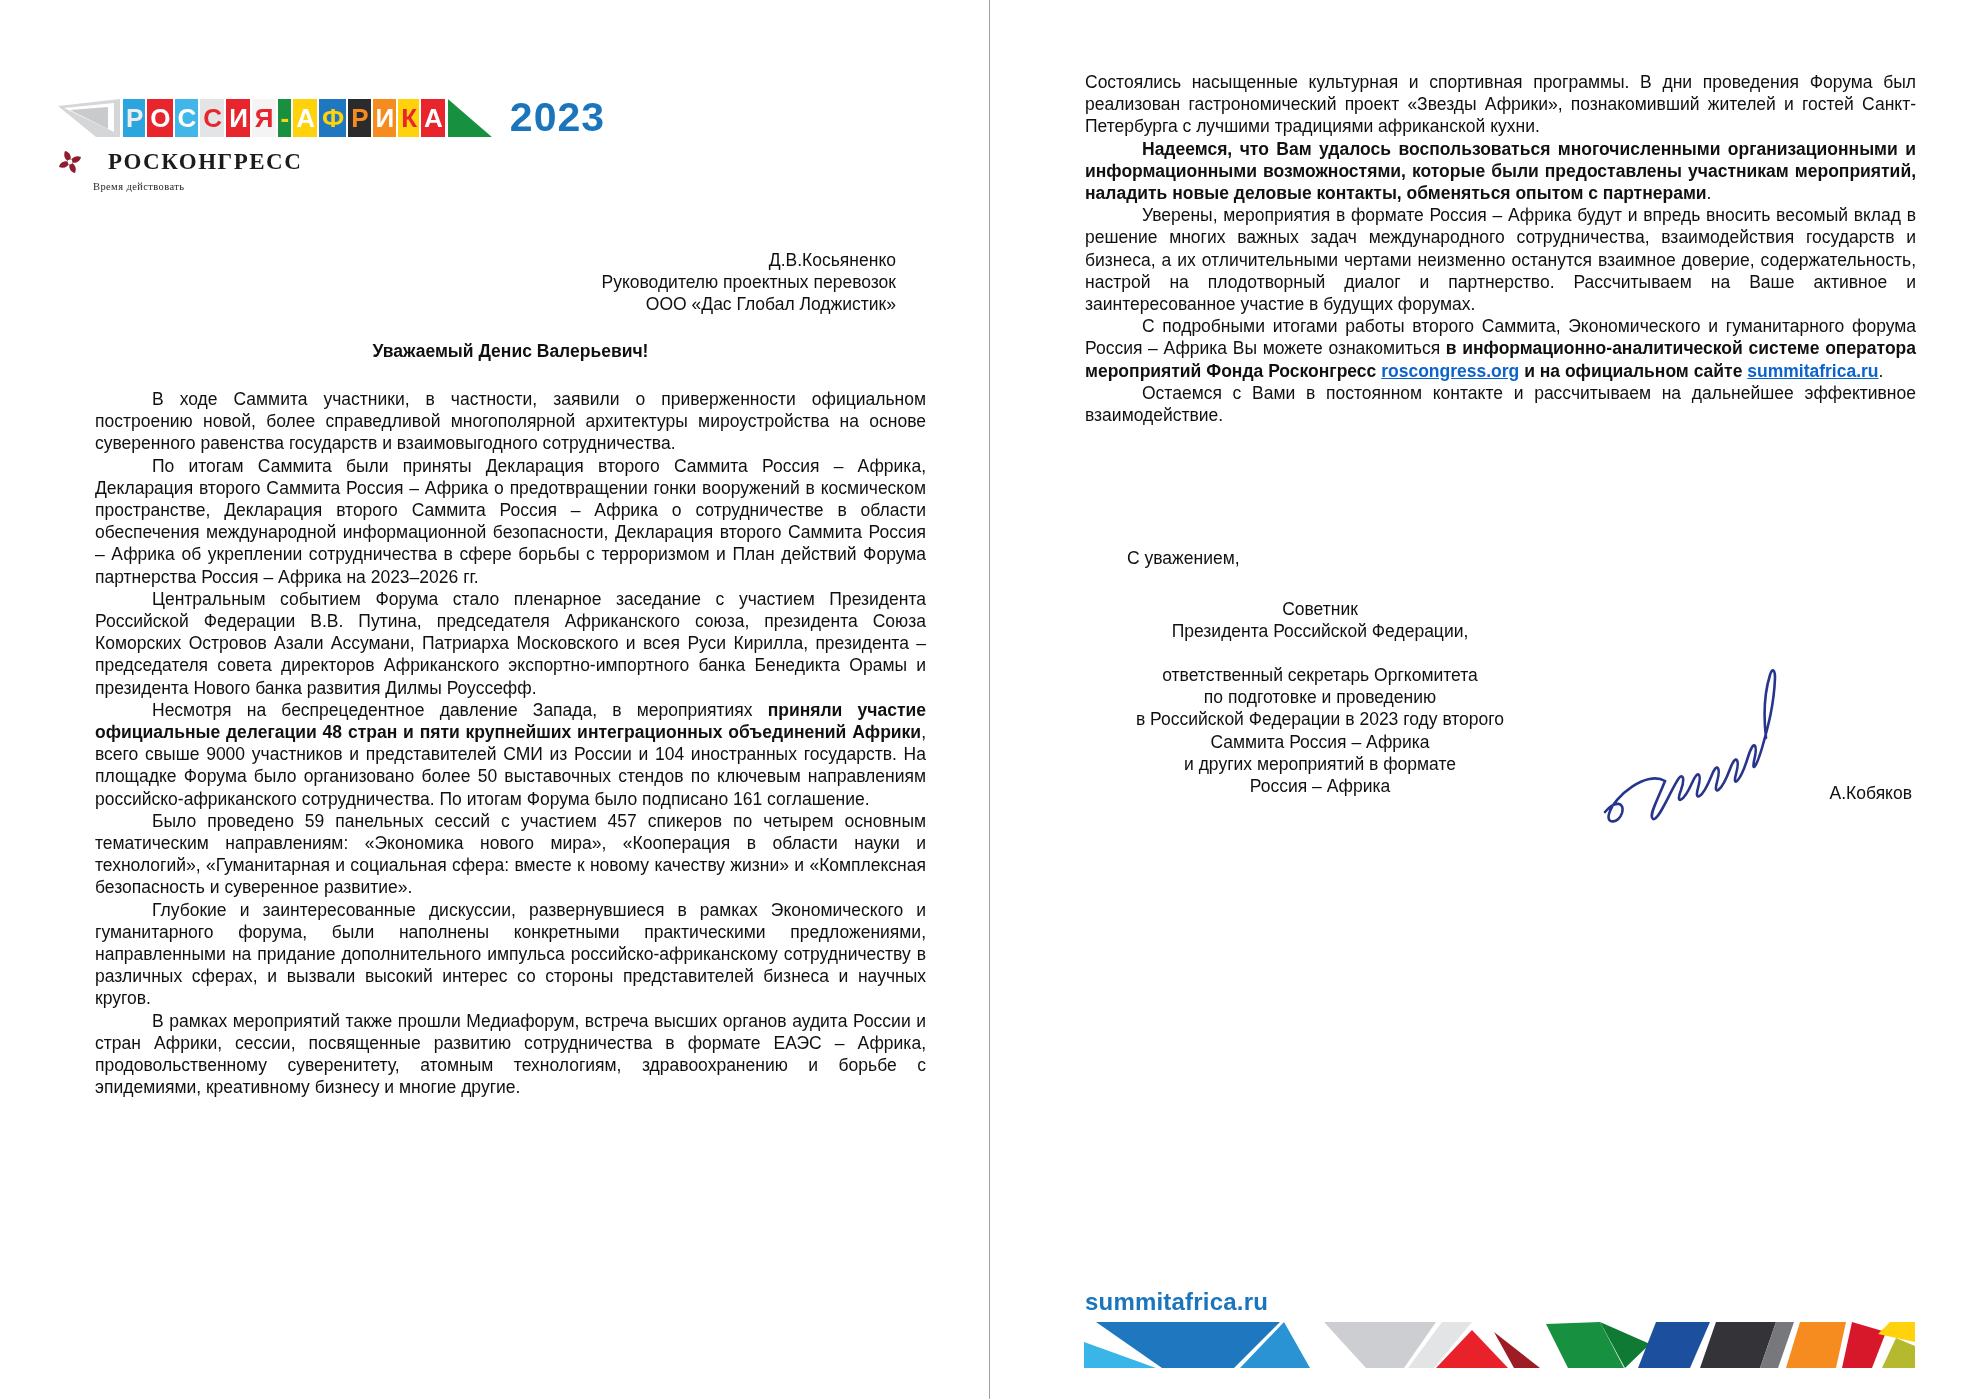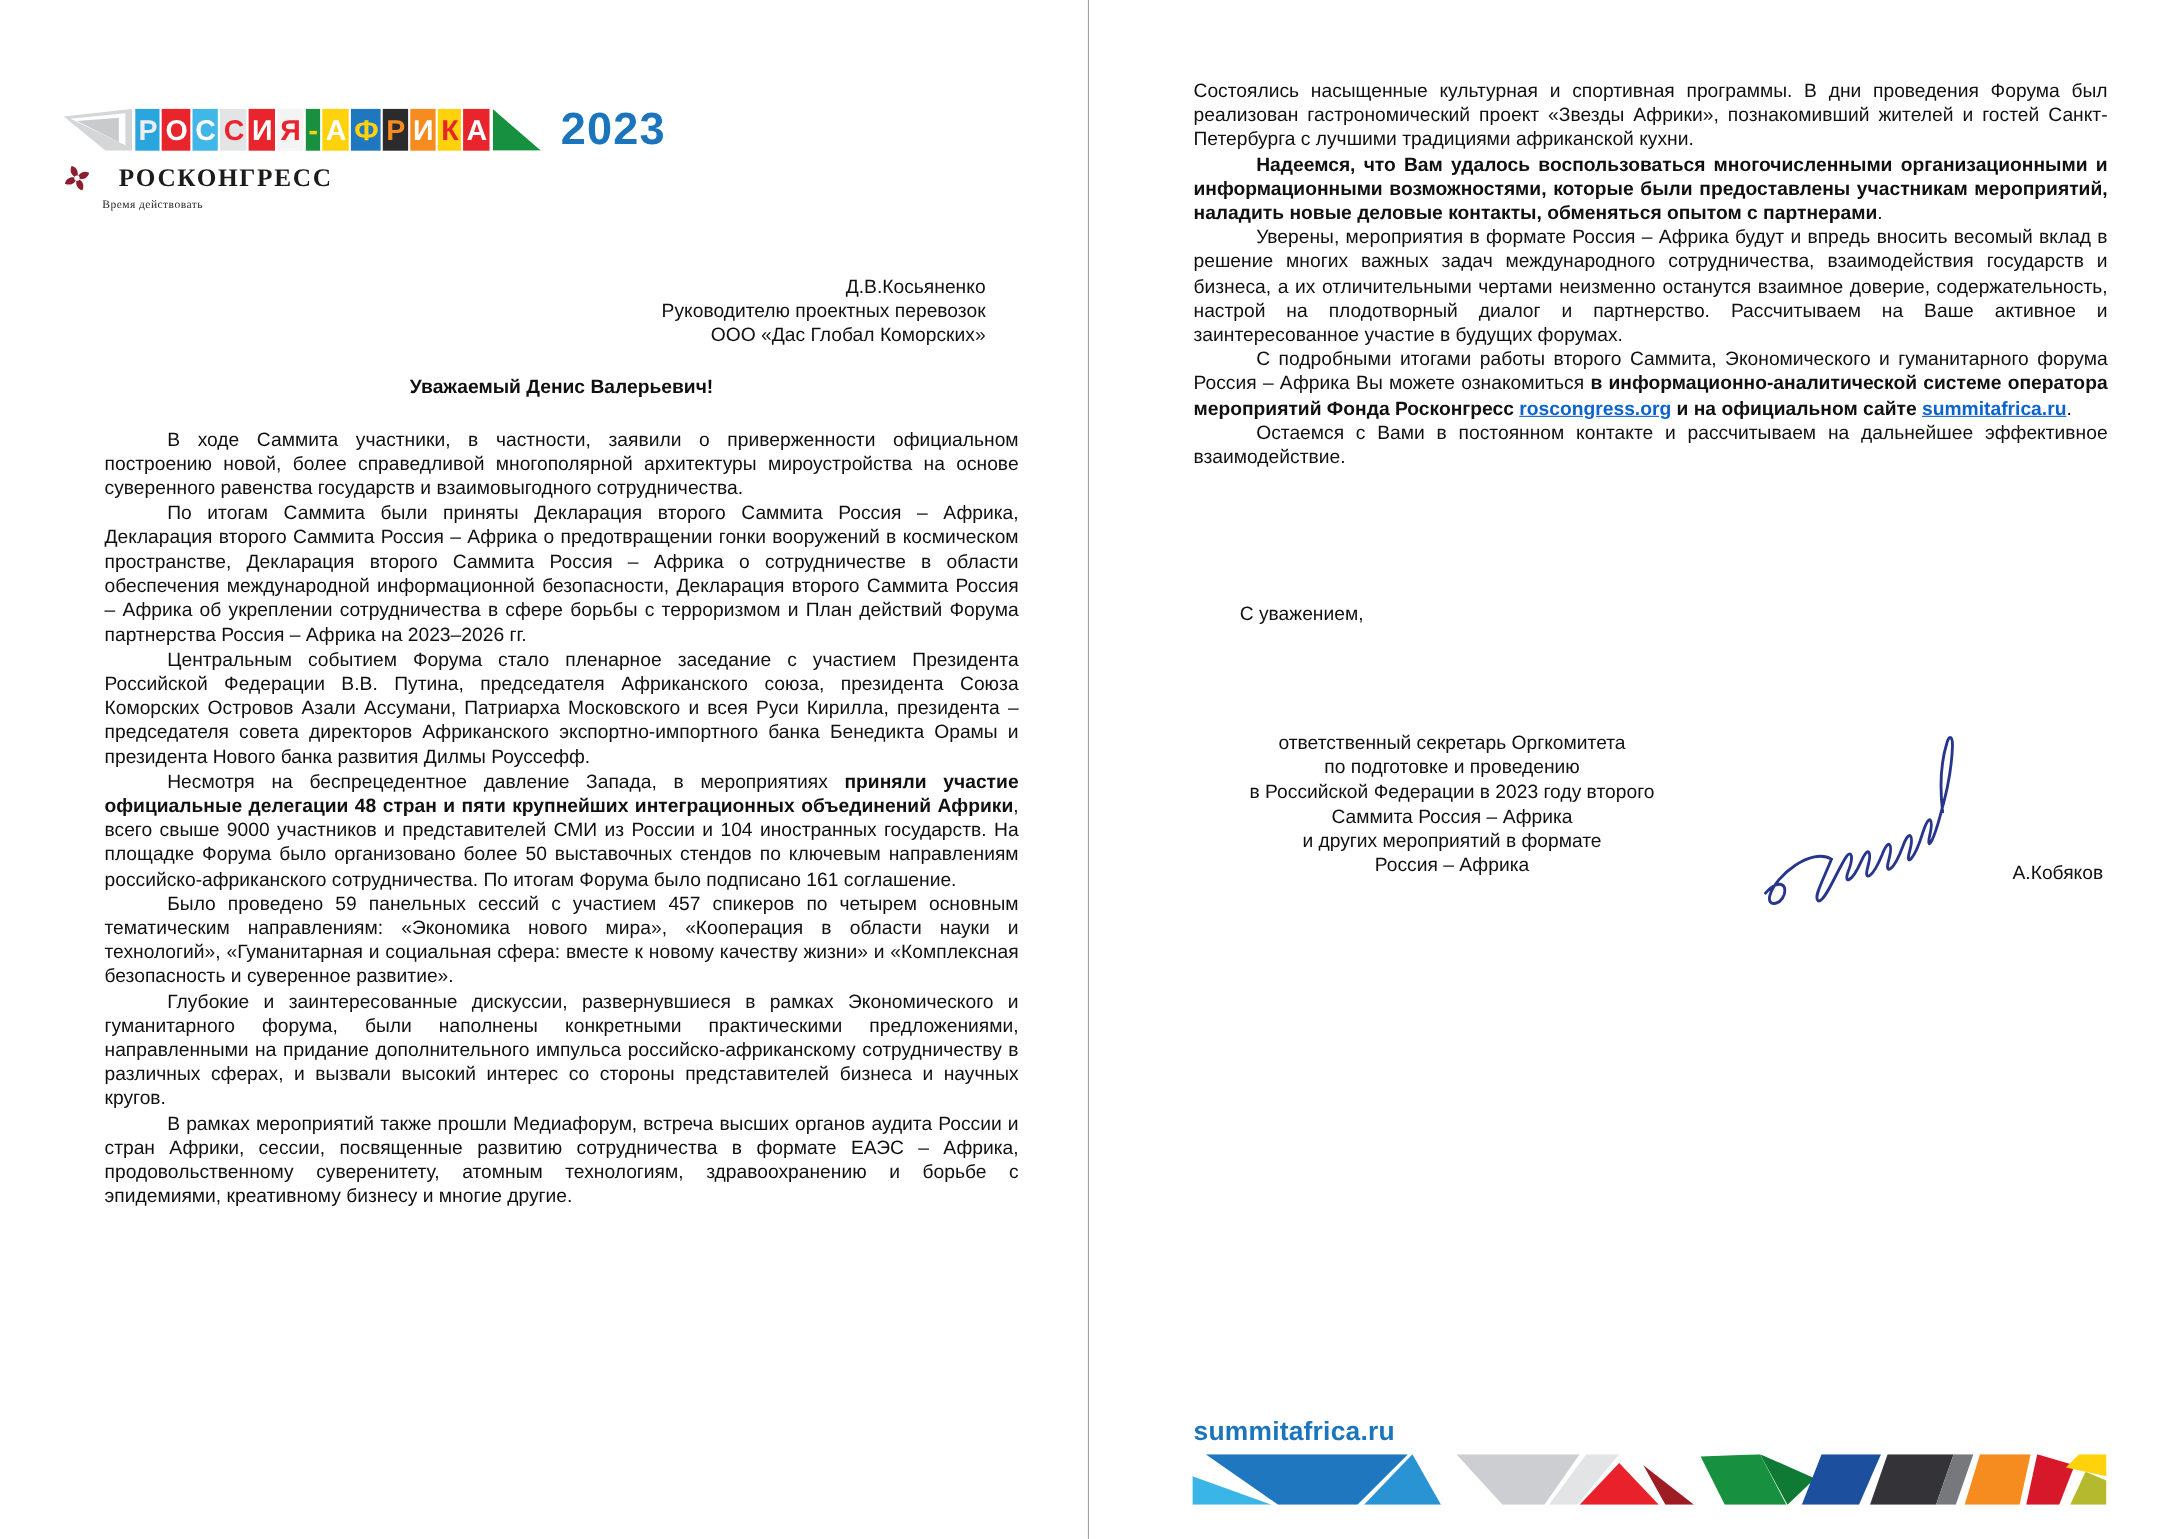--- a/index.html
+++ b/index.html
@@ -94,21 +94,21 @@
         </g>
         <circle cx="14" cy="14" r="2.4" fill="#ffffff"></circle>
       </svg>
       <span class="rosc-name">РОСКОНГРЕСС</span>
     </div>
     <div class="rosc-tagline">Время действовать</div>
 
     <div class="recipient">
         <div>Д.В.Косьяненко</div>
         <div>Руководителю проектных перевозок</div>
-        <div>ООО «Дас Глобал Коморских»</div>
+        <div>ООО «Дас Глобал Лоджистик»</div>
       </div>
 
     <div class="salutation">Уважаемый Денис Валерьевич!</div>
 
     <div class="body1">
         <p class="para"><span>В ходе Саммита участники, в частности, заявили о приверженности официальном построению новой, более справедливой многополярной архитектуры мироустройства на основе суверенного равенства государств и взаимовыгодного сотрудничества.</span></p>
         <p class="para"><span>По итогам Саммита были приняты Декларация второго Саммита Россия – Африка, Декларация второго Саммита Россия – Африка о предотвращении гонки вооружений в космическом пространстве, Декларация второго Саммита Россия – Африка о сотрудничестве в области обеспечения международной информационной безопасности, Декларация второго Саммита Россия – Африка об укреплении сотрудничества в сфере борьбы с терроризмом и План действий Форума партнерства Россия – Африка на 2023–2026 гг.</span></p>
         <p class="para"><span>Центральным событием Форума стало пленарное заседание с участием Президента Российской Федерации В.В. Путина, председателя Африканского союза, президента Союза Коморских Островов Азали Ассумани, Патриарха Московского и всея Руси Кирилла, президента – председателя совета директоров Африканского экспортно-импортного банка Бенедикта Орамы и президента Нового банка развития Дилмы Роуссефф.</span></p>
         <p class="para"><span>Несмотря на беспрецедентное давление Запада, в мероприятиях </span><span class="b">приняли участие официальные делегации 48 стран и пяти крупнейших интеграционных объединений Африки</span><span>, всего свыше 9000 участников и представителей СМИ из России и 104 иностранных государств. На площадке Форума было организовано более 50 выставочных стендов по ключевым направлениям российско-африканского сотрудничества. По итогам Форума было подписано 161 соглашение.</span></p>
         <p class="para"><span>Было проведено 59 панельных сессий с участием 457 спикеров по четырем основным тематическим направлениям: «Экономика нового мира», «Кооперация в области науки и технологий», «Гуманитарная и социальная сфера: вместе к новому качеству жизни» и «Комплексная безопасность и суверенное развитие».</span></p>
@@ -124,20 +124,24 @@
     <div class="body2">
         <p class="para noindent"><span>Состоялись насыщенные культурная и спортивная программы. В дни проведения Форума был реализован гастрономический проект «Звезды Африки», познакомивший жителей и гостей Санкт-Петербурга с лучшими традициями африканской кухни.</span></p>
         <p class="para"><span class="b">Надеемся, что Вам удалось воспользоваться многочисленными организационными и информационными возможностями, которые были предоставлены участникам мероприятий, наладить новые деловые контакты, обменяться опытом с партнерами</span><span>.</span></p>
         <p class="para"><span>Уверены, мероприятия в формате Россия – Африка будут и впредь вносить весомый вклад в решение многих важных задач международного сотрудничества, взаимодействия государств и бизнеса, а их отличительными чертами неизменно останутся взаимное доверие, содержательность, настрой на плодотворный диалог и партнерство. Рассчитываем на Ваше активное и заинтересованное участие в будущих форумах.</span></p>
         <p class="para"><span>С подробными итогами работы второго Саммита, Экономического и гуманитарного форума Россия – Африка Вы можете ознакомиться </span><span class="b">в информационно-аналитической системе оператора мероприятий Фонда Росконгресс </span><a class="b link" href="#" style="color: rgb(11, 99, 206);">roscongress.org</a><span class="b"> и на официальном сайте </span><a class="b link" href="#" style="color: rgb(11, 99, 206);">summitafrica.ru</a><span>.</span></p>
         <p class="para"><span>Остаемся с Вами в постоянном контакте и рассчитываем на дальнейшее эффективное взаимодействие.</span></p>
       </div>
 
     <div class="closing">С уважением,</div>
 
+    <div class="sigblock1">
+        <div>Советник</div>
+        <div>Президента Российской Федерации,</div>
+      </div>
 
     <div class="sigblock2">
         <div>ответственный секретарь Оргкомитета</div>
         <div>по подготовке и проведению</div>
         <div>в Российской Федерации в 2023 году второго</div>
         <div>Саммита Россия – Африка</div>
         <div>и других мероприятий в формате</div>
         <div>Россия – Африка</div>
       </div>
 

